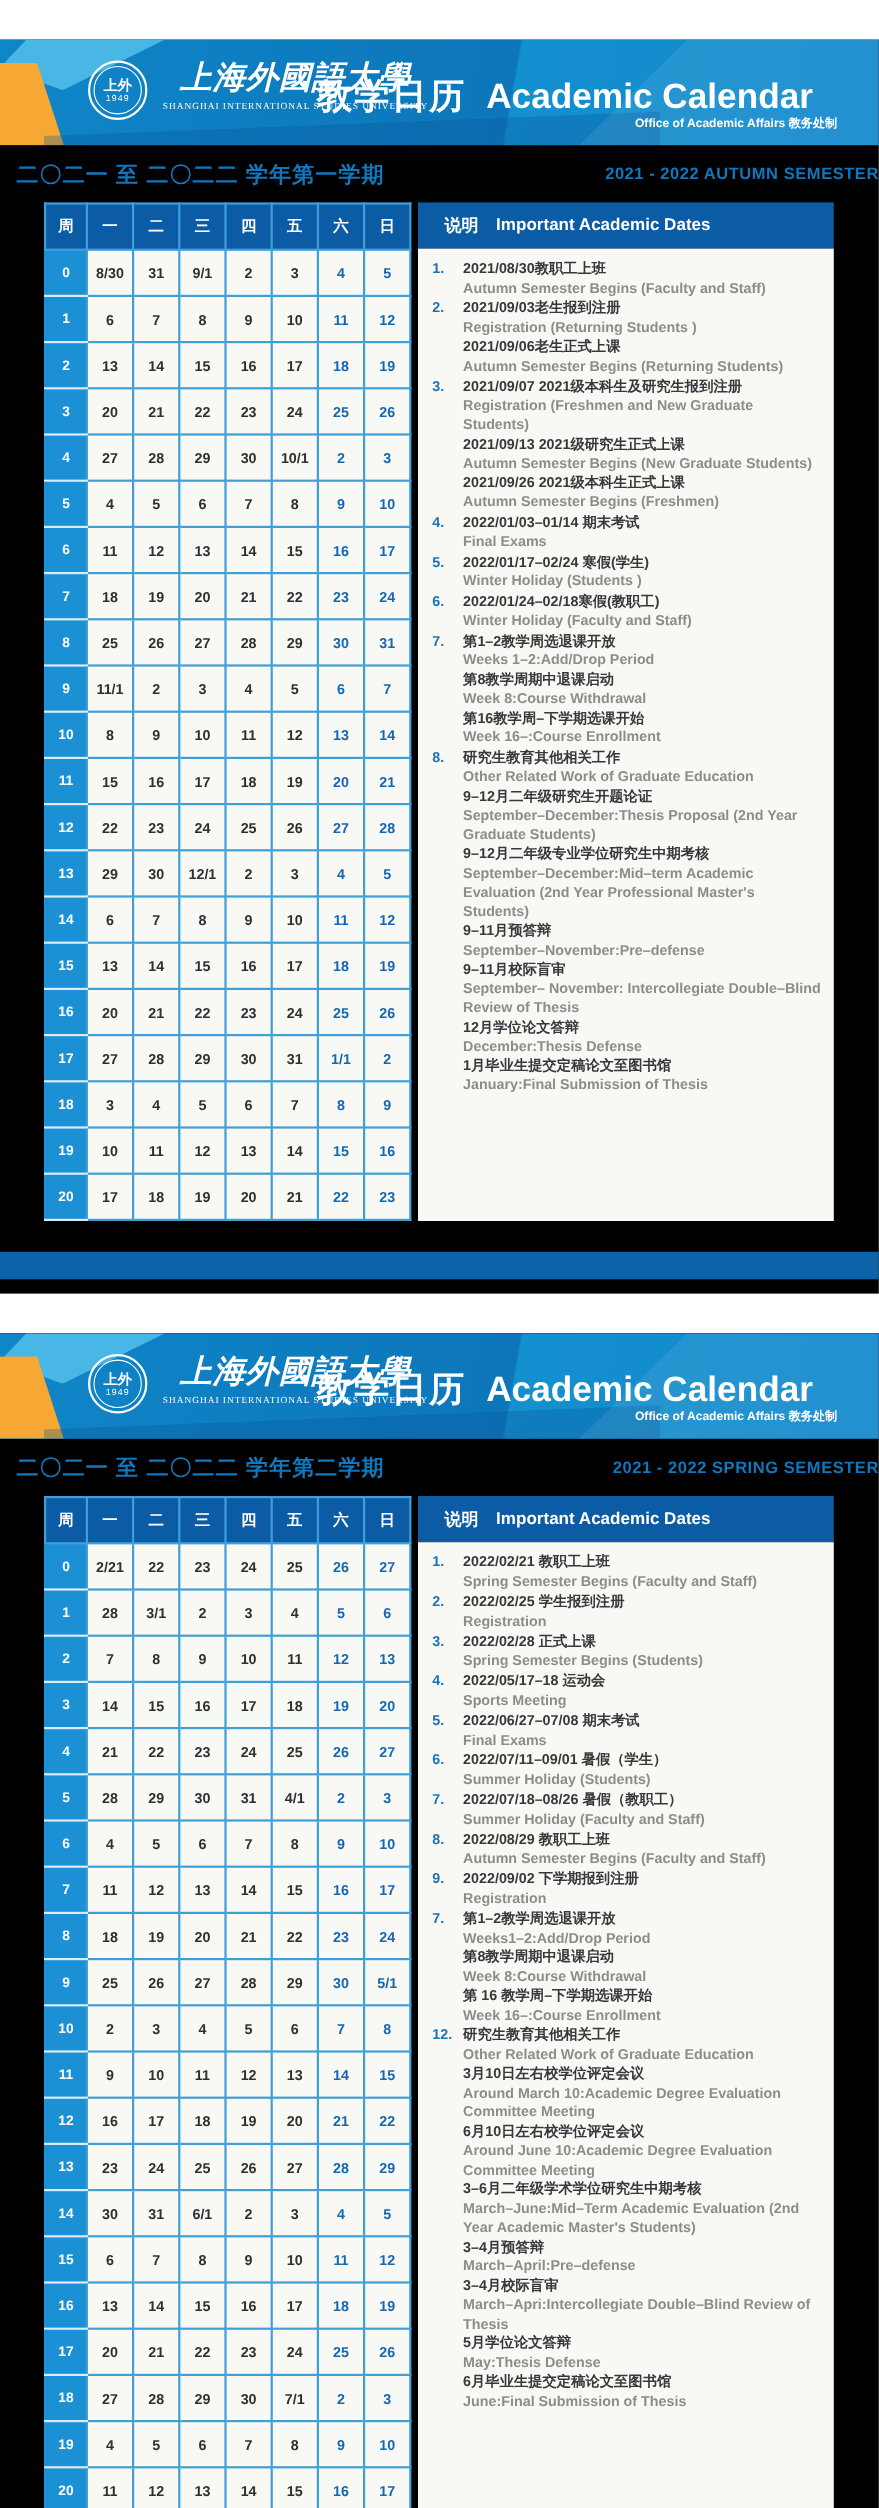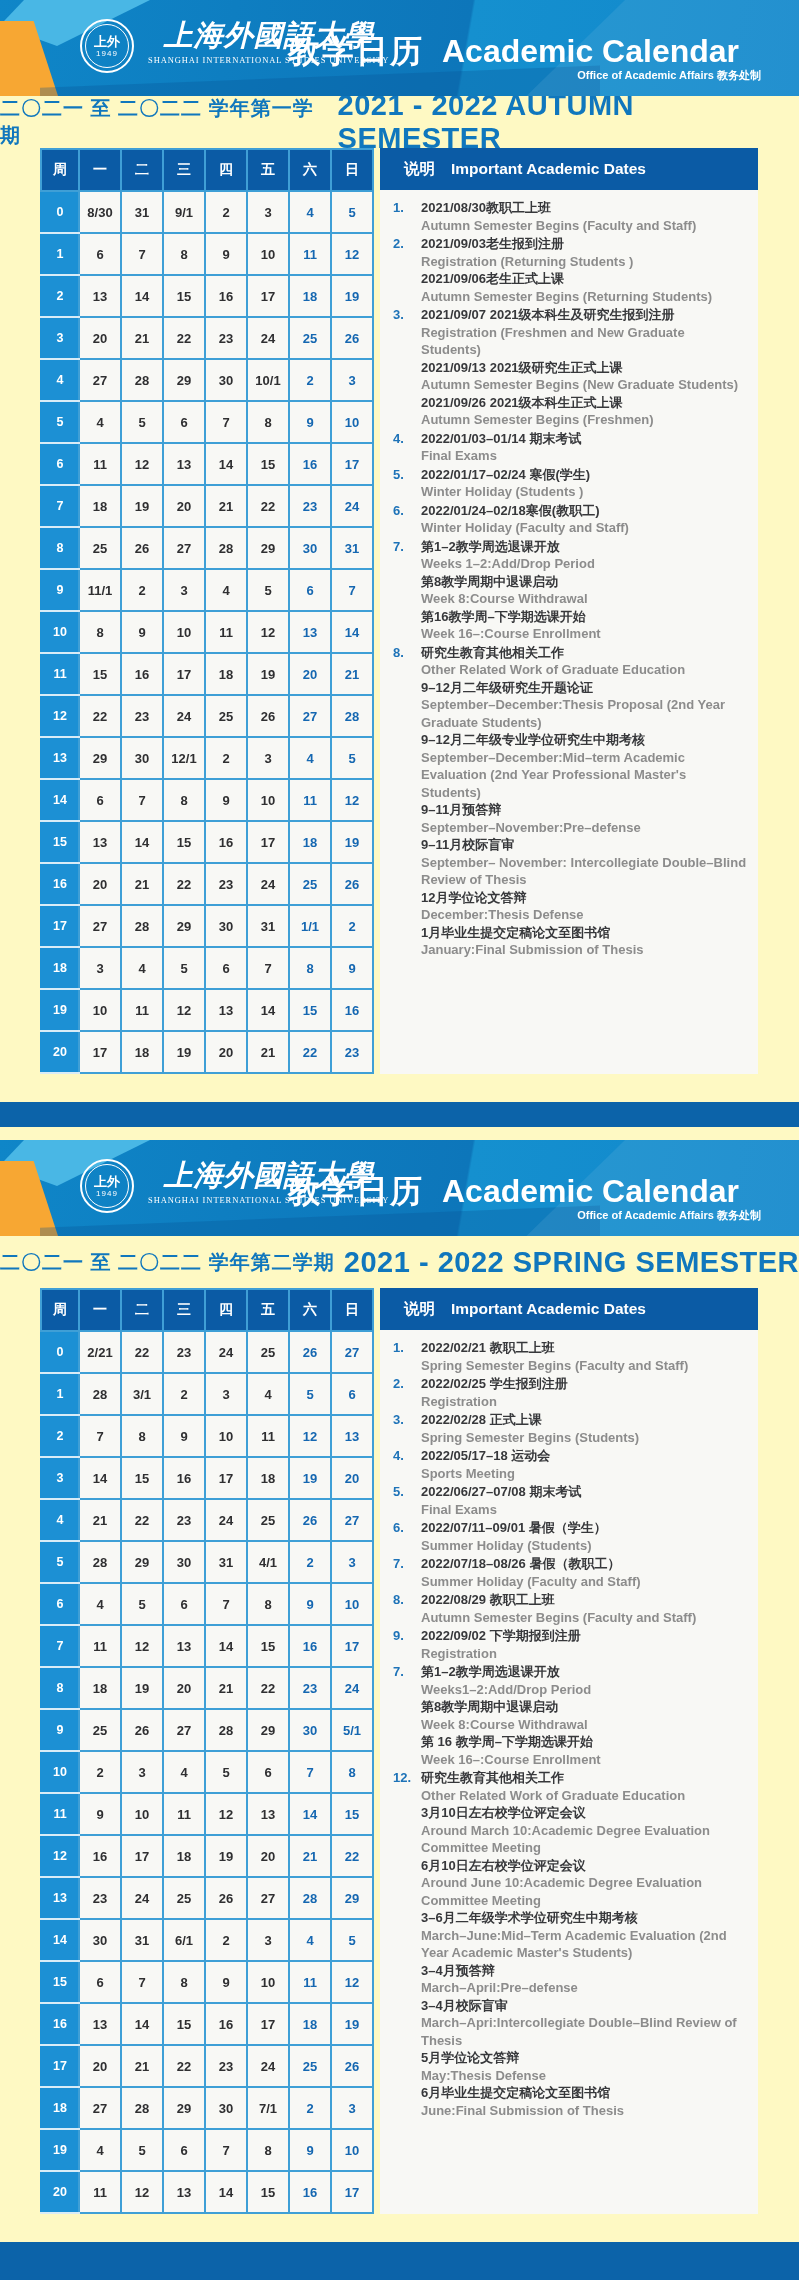--- a/index.html
+++ b/index.html
@@ -1,39 +1,39 @@
 <!DOCTYPE html>
 <html><head>
 <meta charset="utf-8">
 <style>
   html,body{margin:0;padding:0;}
   body{width:799px;font-family:"Liberation Sans",sans-serif;background:#ffffff;}
-  .panel{position:relative;width:799px;height:1140px;background:#fef9c3;overflow:hidden;}
+  .panel{position:relative;width:799px;height:1140px;background:#000000;overflow:hidden;margin-top:36px;}
 
   
   .hdr{position:relative;height:96px;background:linear-gradient(100deg,#0f86c8 0%,#0d76ba 58%,#1590cf 58.3%,#1187cb 100%);overflow:hidden;}
   .deco-top{position:absolute;top:0;left:0;width:150px;height:46px;background:#49b7e5;clip-path:polygon(16% 0,100% 0,38% 100%,0 55%);}
   .deco-orange{position:absolute;top:21px;left:0;width:58px;height:75px;background:#f7a733;clip-path:polygon(0 0,58% 0,100% 100%,0 100%);}
   .deco-dark{position:absolute;bottom:0;left:40px;width:560px;height:38px;background:rgba(8,84,150,.30);clip-path:polygon(0 100%,100% 100%,100% 20%,0 78%);}
   .deco-right{position:absolute;top:0;right:0;width:290px;height:96px;background:rgba(255,255,255,.08);clip-path:polygon(40% 0,100% 0,100% 100%,6% 100%);}
   .logo{position:absolute;left:80px;top:19px;width:54px;height:54px;border:2px solid #ffffff;border-radius:50%;box-sizing:border-box;display:flex;flex-direction:column;align-items:center;justify-content:center;color:#ffffff;}
   .logo:before{content:"";position:absolute;inset:3px;border:1px solid #ffffff;border-radius:50%;}
   .logo-cn{font-size:13px;font-weight:bold;line-height:14px;}
   .logo-year{font-size:8px;line-height:9px;letter-spacing:1px;}
   .uni{position:absolute;left:148px;top:18px;color:#ffffff;text-align:center;}
   .uni-cn{font-size:29px;font-weight:bold;font-style:italic;line-height:34px;letter-spacing:1px;}
   .uni-en{font-size:8.5px;letter-spacing:.9px;margin-top:3px;font-family:"Liberation Serif",serif;}
   .hdr-title{position:absolute;left:288px;top:30px;color:#ffffff;font-weight:bold;font-size:32px;white-space:nowrap;}
   .hdr-title .t-cn{margin-right:18px;letter-spacing:2px;}
   .hdr-office{position:absolute;right:38px;top:68px;color:#ffffff;font-size:11px;font-weight:bold;}
 
   
-  .sem-title{height:52px;display:flex;align-items:center;justify-content:space-between;gap:8px;color:#1077bd;font-weight:bold;}
+  .sem-title{height:52px;display:flex;align-items:center;justify-content:space-between;gap:8px;color:#1077bd;font-weight:bold;padding-left:15px;}
   .st-cn{font-size:20px;letter-spacing:1px;}
-  .st-en{font-size:29px;letter-spacing:.5px;}
+  .st-en{font-size:15px;letter-spacing:.5px;}
 
   
   .cal-row{display:flex;gap:6px;padding:0 41px 0 40px;align-items:stretch;}
   table.cal{border-collapse:collapse;flex:none;}
   .cal th{background:#0b5ba5;color:#ffffff;height:38px;font-size:14px;font-weight:bold;border:2px solid #3f9fd6;text-align:center;}
   .cal th.wkh{width:34px;}
   .cal th.dh{width:38px;}
   .cal td{height:38px;text-align:center;font-weight:bold;border:2px solid #3f9fd6;}
   .cal td.wk{background:#1c90d4;color:#ffffff;font-size:12.5px;border-top-color:#d9ecf7;border-bottom-color:#d9ecf7;border-left-color:#1c90d4;}
   .cal td.day{background:#f8f8f5;color:#2f2f31;font-size:13px;}

